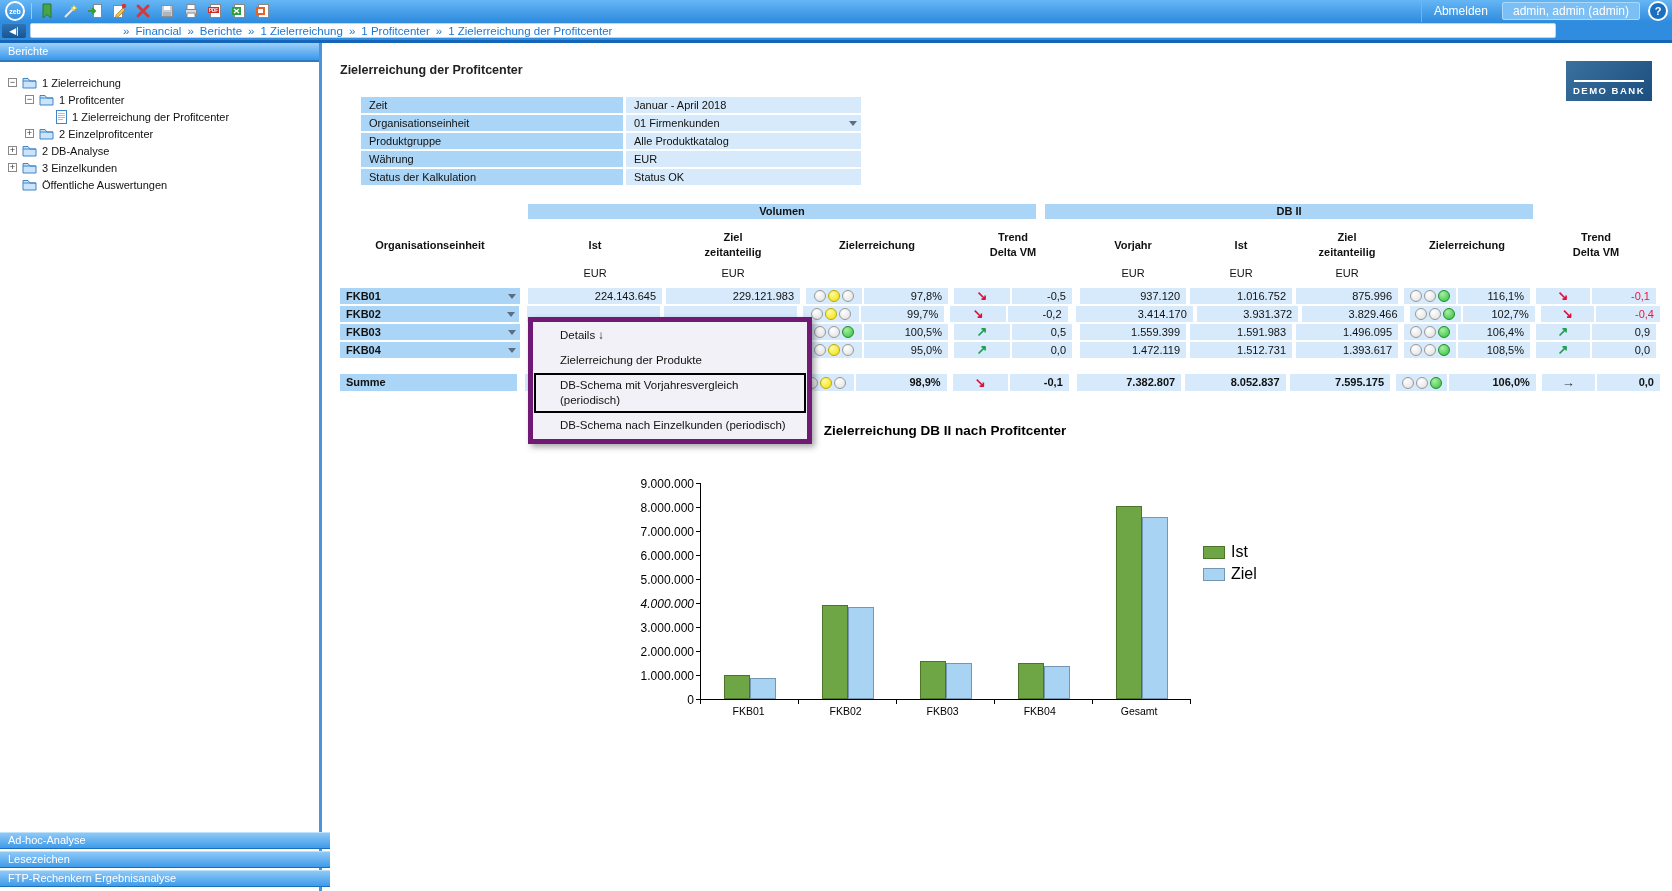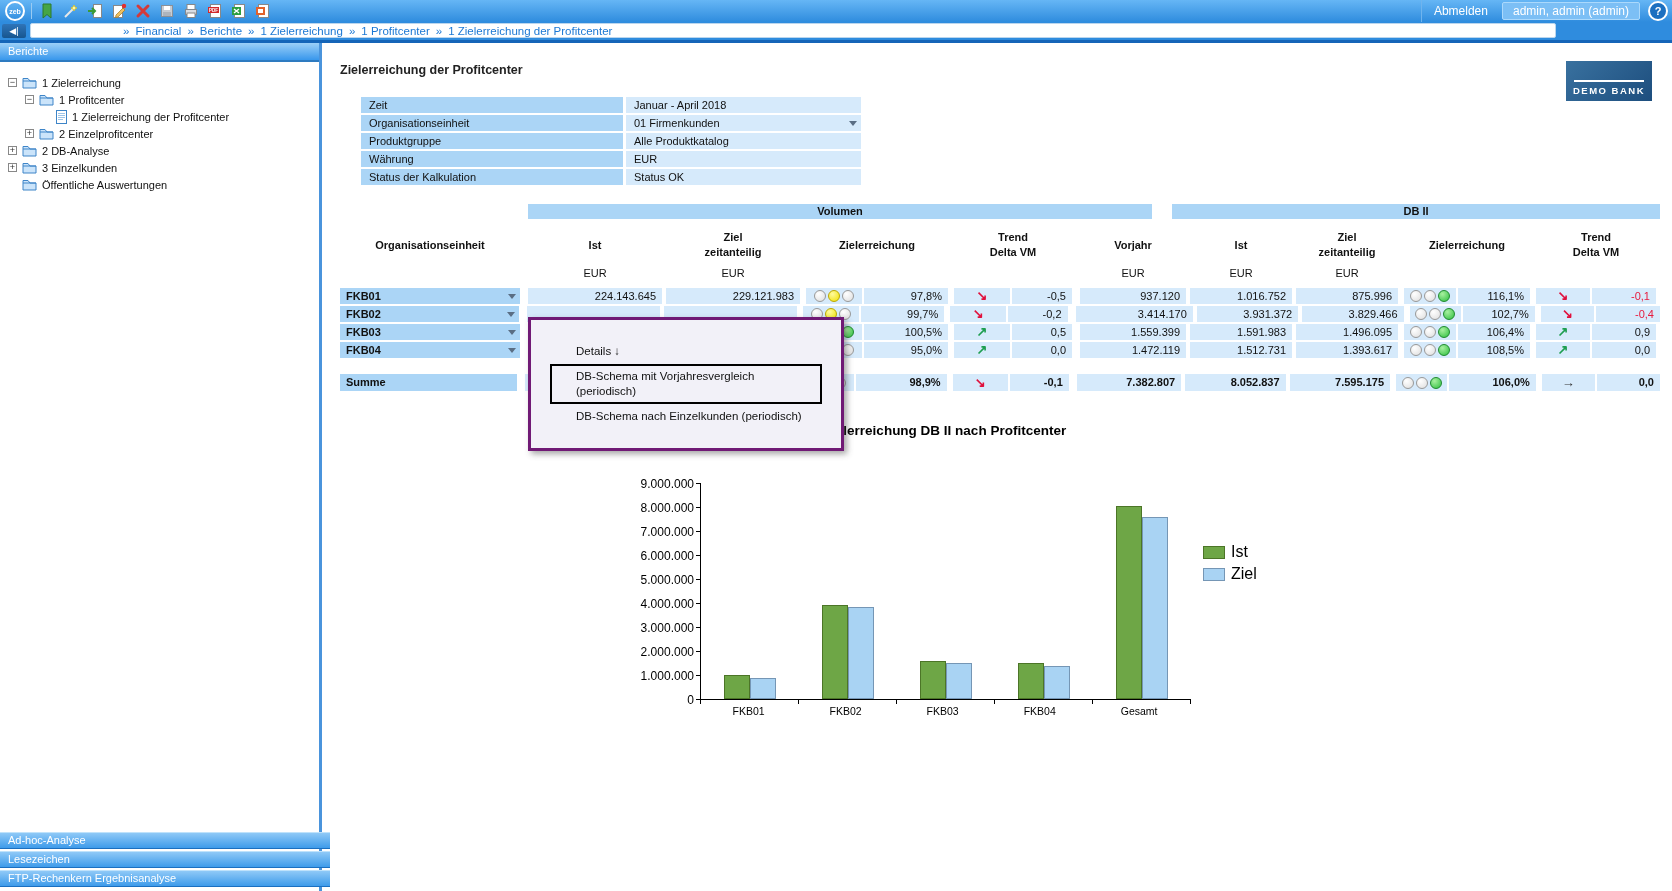--- a/index.html
+++ b/index.html
@@ -84,21 +84,21 @@
   .dot.on-yellow{background:radial-gradient(circle at 35% 30%,#FFF9A0,#F2E202);border-color:#BCA800;}
   .dot.on-green{background:radial-gradient(circle at 35% 30%,#A8F0A0,#2FBF3F);border-color:#1E8B2E;}
   .trendc{background:#D6EAFB;text-align:center;font-weight:bold;font-size:13px;}
   .trend-down{color:#E0103C;}.trend-up{color:#1E9E50;}.trend-right{color:#333;}
   .red-val{color:#E8193C;}
   .sumrow .cell{font-weight:bold;height:17px;line-height:17px;}
   .sumrow{margin-top:16px;}
 
   
   #ctxmenu{position:absolute;left:198px;top:274px;width:272px;background:#F2F1F8;
-    border:3px solid #701a75;box-shadow:3px 3px 6px rgba(60,60,60,.45);padding:19px;z-index:10;}
+    border:5px solid #701a75;box-shadow:3px 3px 6px rgba(60,60,60,.45);padding:1px;z-index:10;}
   .menu-item{padding:5px 10px 5px 26px;font-size:11.5px;color:#111;line-height:15px;cursor:pointer;box-sizing:border-box;}
   .menu-item.focused{border:2px solid #000;padding:3px 8px 3px 24px;}
 
   
   #chart{position:absolute;left:290px;top:380px;width:740px;height:310px;}
   #chart-title{position:absolute;left:80px;top:0;width:490px;text-align:center;
     font-size:13.5px;font-weight:bold;color:#000;}
   #plot{position:absolute;left:80px;top:60px;width:490px;height:216px;
     border-left:1px solid #000;border-bottom:1px solid #000;display:flex;
     align-items:flex-end;justify-content:space-around;}
@@ -323,21 +323,21 @@
         </div>
         <div class="f-row">
           <div class="f-label">Status der Kalkulation</div>
           <div class="f-value">Status OK</div>
         </div>
       </div>
 
     <div id="bigtable">
         <div class="t-row">
           <div class="cell" style="width: 180px; margin-right: 8px;"></div>
-          <div class="cell grp" style="width: 624px; margin-right: 20px; text-align: center;">Volumen</div>
+          <div class="cell grp" style="width: 508px; margin-right: 9px; text-align: center;">Volumen</div>
           <div class="cell grp" style="width: 488px;">DB II</div>
         </div>
         <div class="t-row" style="margin-top: 8px;">
           <div class="hdr" style="width: 180px; margin-right: 8px;">
             <div>Organisationseinheit</div>
           </div>
           <div class="hdr" style="width: 134px; margin-right: 4px;">
             <div>Ist</div>
           </div>
           <div class="hdr" style="width: 134px; margin-right: 6px;">
@@ -498,20 +498,21 @@
             <span class="dot on-green"></span>
           </div>
           <div class="cell num" style="width: 88px; margin-right: 6px;">106,0%</div>
           <div class="cell trendc trend-right" style="width: 54px; margin-right: 2px;">→</div>
           <div class="cell num" style="width: 64px; margin-right: 0px;">0,0</div>
         </div>
       </div>
 
     <div id="ctxmenu">
         <div class="menu-item">Details ↓</div>
+        <div class="menu-item">Zielerreichung der Produkte</div>
         <div class="menu-item focused">DB-Schema mit Vorjahresvergleich (periodisch)</div>
         <div class="menu-item">DB-Schema nach Einzelkunden (periodisch)</div>
       </div>
 
     <div id="chart">
       <div id="chart-title">Zielerreichung DB II nach Profitcenter</div>
       <div id="plot">
           <div class="bargroup">
             <div class="bar bar-ist" style="height: 24px;"></div>
             <div class="bar bar-ziel" style="height: 21px;"></div>
@@ -551,21 +552,21 @@
           </div>
         </div>
     <div class="ytick-label" style="top: 270px;">0</div>
         <div class="ytick-mark" style="top: 276px;"></div>
         <div class="ytick-label" style="top: 246px;">1.000.000</div>
         <div class="ytick-mark" style="top: 252px;"></div>
         <div class="ytick-label" style="top: 222px;">2.000.000</div>
         <div class="ytick-mark" style="top: 228px;"></div>
         <div class="ytick-label" style="top: 198px;">3.000.000</div>
         <div class="ytick-mark" style="top: 204px;"></div>
-        <div class="ytick-label" style="top: 174px;">4.000.000</div>
+        <div class="ytick-label" style="top: 174px; font-style: italic;">4.000.000</div>
         <div class="ytick-mark" style="top: 180px;"></div>
         <div class="ytick-label" style="top: 150px;">5.000.000</div>
         <div class="ytick-mark" style="top: 156px;"></div>
         <div class="ytick-label" style="top: 126px;">6.000.000</div>
         <div class="ytick-mark" style="top: 132px;"></div>
         <div class="ytick-label" style="top: 102px;">7.000.000</div>
         <div class="ytick-mark" style="top: 108px;"></div>
         <div class="ytick-label" style="top: 78px;">8.000.000</div>
         <div class="ytick-mark" style="top: 84px;"></div>
         <div class="ytick-label" style="top: 54px;">9.000.000</div>

